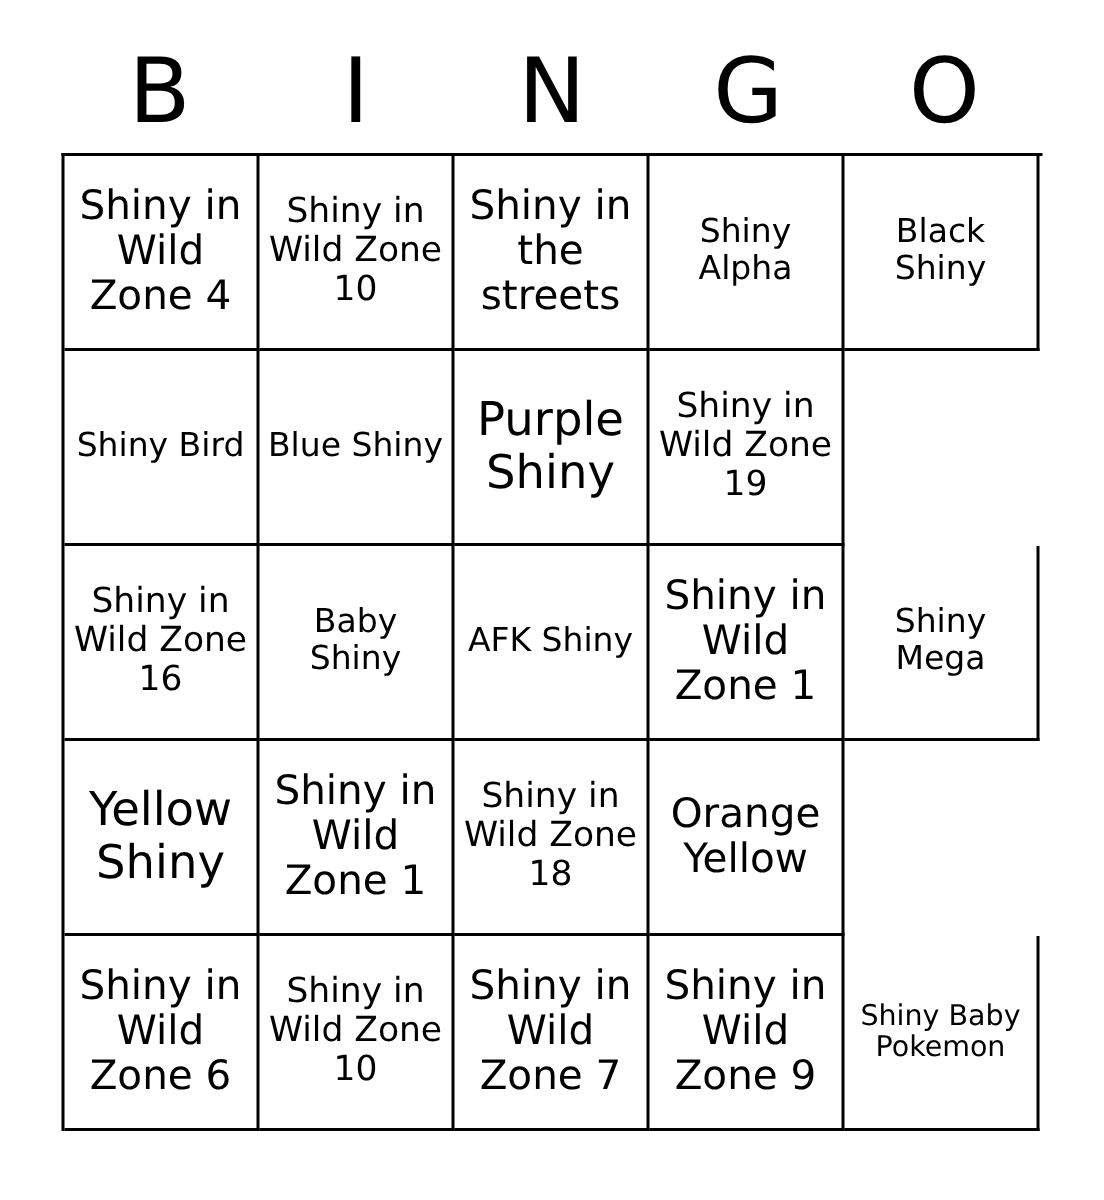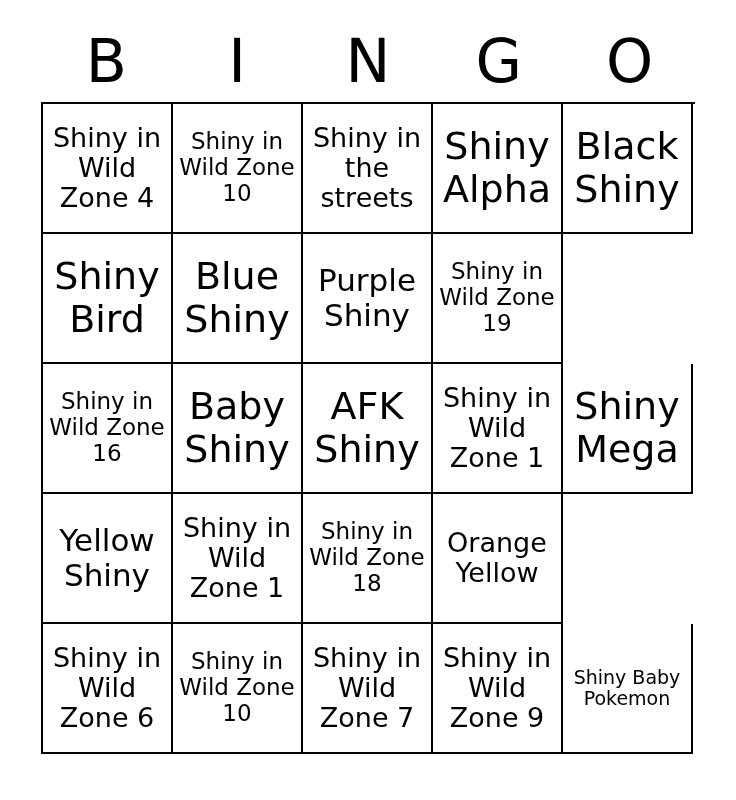--- a/index.html
+++ b/index.html
@@ -63,21 +63,21 @@
     padding: 2px 4px;
     overflow: hidden;
   }
   .cell span {
     display: block;
     width: 100%;
     line-height: 1.12;
     word-wrap: break-word;
   }
   
-  .fs-xl span { font-size: 38px; }
+  .fs-xl span { font-size: 22px; }
   .fs-lg span { font-size: 31px; }
   .fs-md span { font-size: 27px; }
   .fs-sm span { font-size: 23px; text-align: center; }
   .fs-xs span { font-size: 19px; }
 </style>
 </head>
 <body>
 
 <div class="bingo-card">
 

